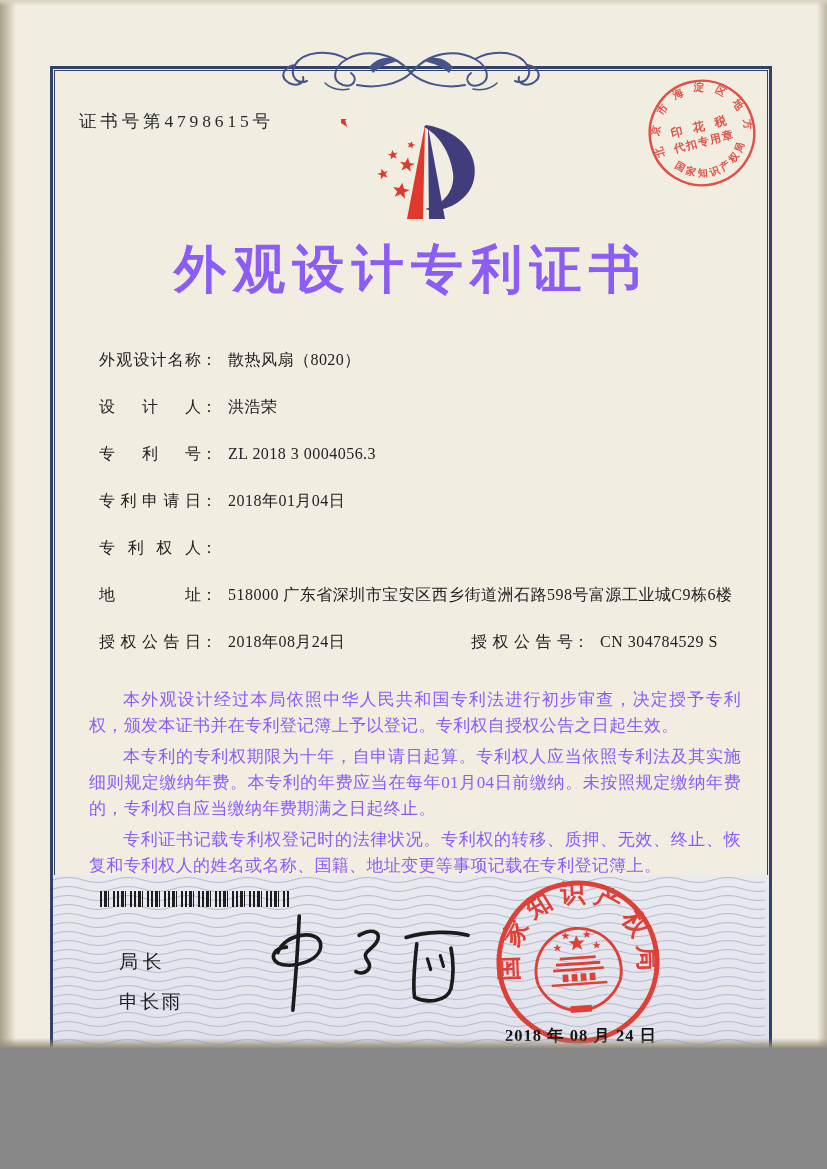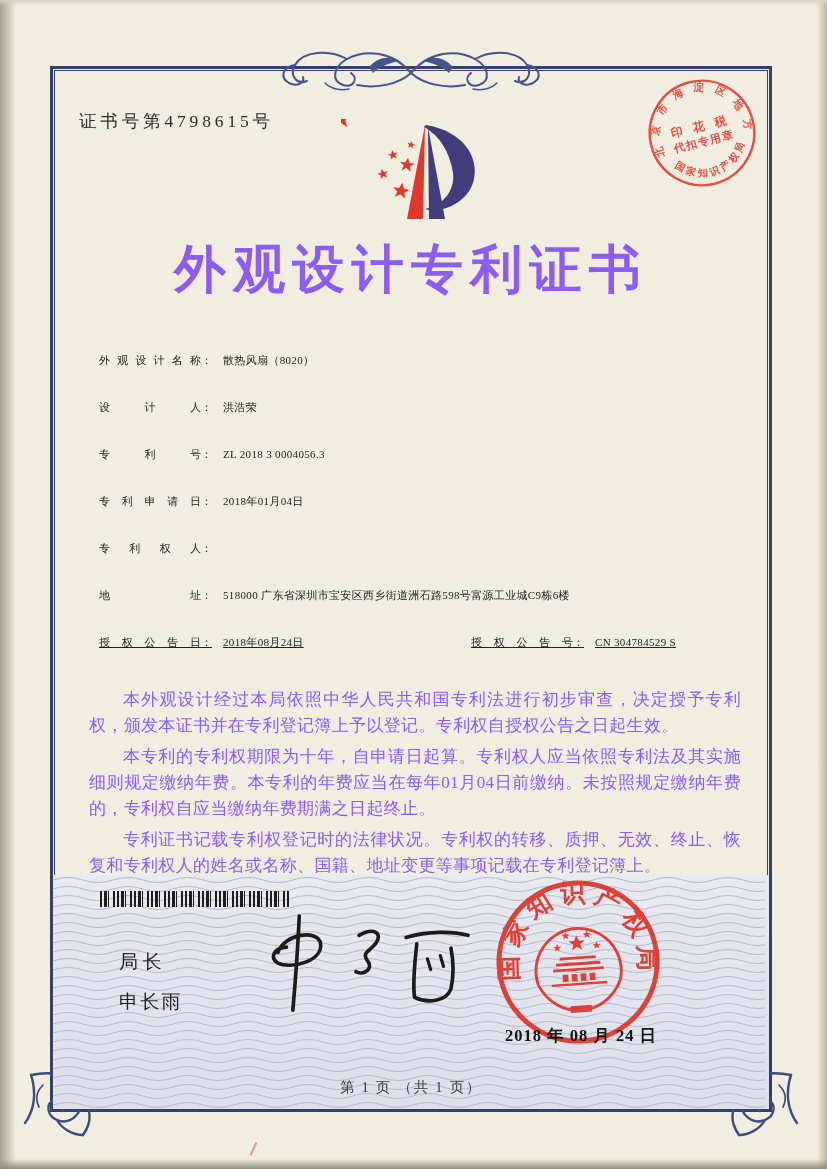--- a/index.html
+++ b/index.html
@@ -1,17 +1,17 @@
 <!DOCTYPE html>
 <html><head>
 <meta charset="utf-8">
 <style>
   html,body{margin:0;padding:0;background:#888;}
   .page{
-    position:relative;width:827px;height:1169px;
+    position:relative;width:827px;height:1048px;
     background:#f1ede0;
     font-family:"Liberation Serif","DejaVu Serif",serif;
     color:#222;overflow:hidden;
   }
   
   .edge-left{position:absolute;left:0;top:0;bottom:0;width:16px;
     background:linear-gradient(90deg,#a89f8d,rgba(241,237,224,0));}
   .edge-right{position:absolute;right:0;top:0;bottom:0;width:10px;
     background:linear-gradient(270deg,#bdb4a2,rgba(241,237,224,0));}
   .edge-bottom{position:absolute;left:0;right:0;bottom:0;height:10px;
@@ -33,26 +33,26 @@
     font-size:17.5px;letter-spacing:.22em;color:#2b2b2b;
   }
 
   .logo{position:absolute;left:288px;top:50px;width:160px;height:118px;}
 
   .title{
     position:absolute;left:0;right:0;top:166px;text-align:center;
     font-size:52px;font-weight:700;letter-spacing:.14em;color:#8b5cf6;
   }
 
-  .fields{position:absolute;left:46px;right:26px;top:278px;font-size:11px;}
+  .fields{position:absolute;left:46px;right:26px;top:278px;font-size:16px;}
   .field-row{display:flex;margin-bottom:21px;line-height:26px;}
   .flabel{display:inline-block;width:102px;text-align:justify;text-align-last:justify;white-space:nowrap;}
   .colon{display:inline-block;}
   .fvalue{margin-left:11px;max-width:515px;letter-spacing:.03em;}
-  .grant-row{display:flex;line-height:26px;margin-top:10px;text-decoration:underline;}
+  .grant-row{display:flex;line-height:26px;margin-top:10px;}
   .grant-left{display:flex;width:372px;}
   .grant-right{display:flex;}
 
   .paragraphs{
     position:absolute;left:36px;right:28px;top:618px;
     font-size:17px;line-height:26px;text-align:justify;color:#8b5cf6;
   }
   .paragraphs p{margin:0 0 5px 0;text-indent:2em;letter-spacing:.02em;}
 
   

